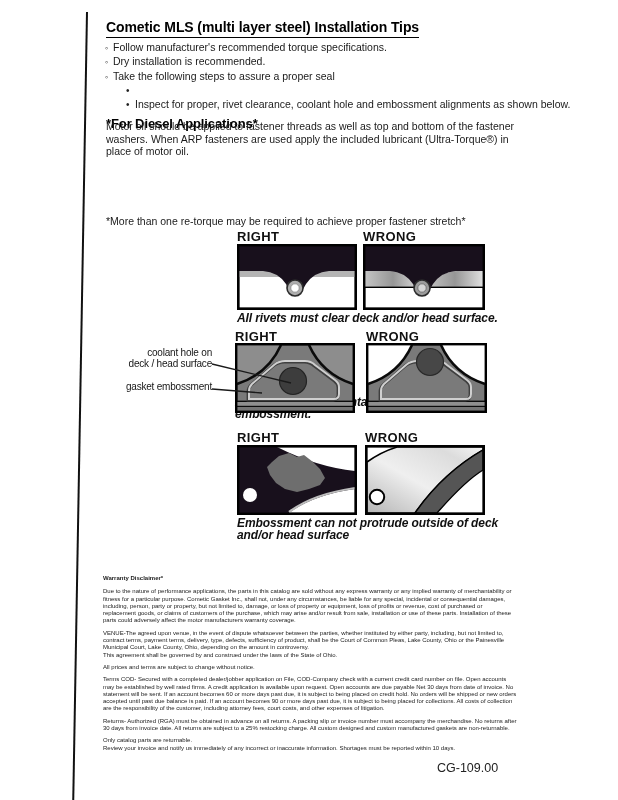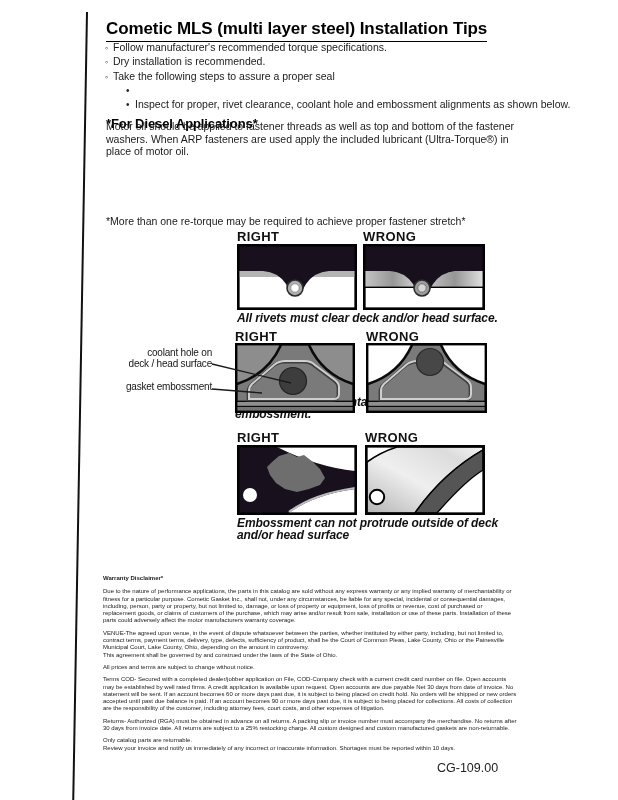--- a/index.html
+++ b/index.html
@@ -6,21 +6,21 @@
   .page{
     position:relative;width:618px;height:800px;background:#ffffff;overflow:hidden;
     font-family:"Liberation Sans","DejaVu Sans",sans-serif;color:#1a1a1a;
   }
   .vrule{
     position:absolute;left:86px;top:12px;width:1.6px;height:788px;background:#111;
     transform:rotate(1deg);transform-origin:top left;
   }
   .title{
     position:absolute;left:106px;top:19px;margin:0;
-    font-size:17px;font-weight:bold;color:#000;letter-spacing:-0.1px;
+    font-size:14px;font-weight:bold;color:#000;letter-spacing:-0.1px;
     border-bottom:1.6px solid #000;padding-bottom:2px;display:inline-block;
   }
   .tips{position:absolute;left:105px;top:41px;font-size:10.5px;line-height:13.4px;}
   .tip-row{display:flex;align-items:baseline;}
   .tip-marker{font-size:9px;width:8px;flex:none;color:#222;}
   .sub{margin-left:21px;}
   .sub .tip-marker{font-size:10px;width:9px;}
   .h2{position:absolute;left:106px;margin:0;font-size:13px;font-weight:bold;color:#000;letter-spacing:-0.1px;}
   .para{position:absolute;left:106px;width:424px;margin:0;font-size:10.5px;line-height:12.6px;}
   .dg-label{position:absolute;font-size:13px;font-weight:bold;letter-spacing:0.4px;text-align:left;color:#111;}

